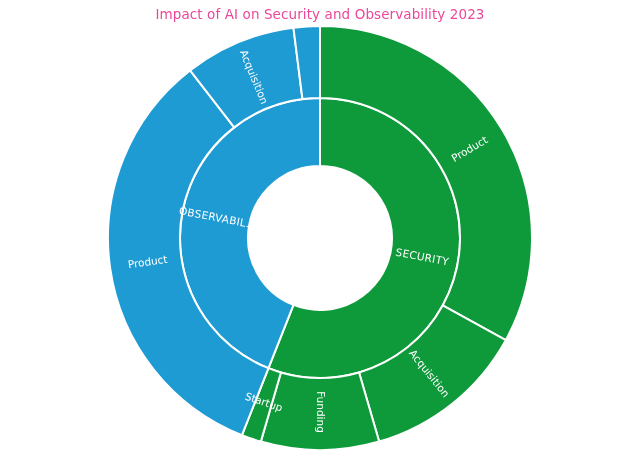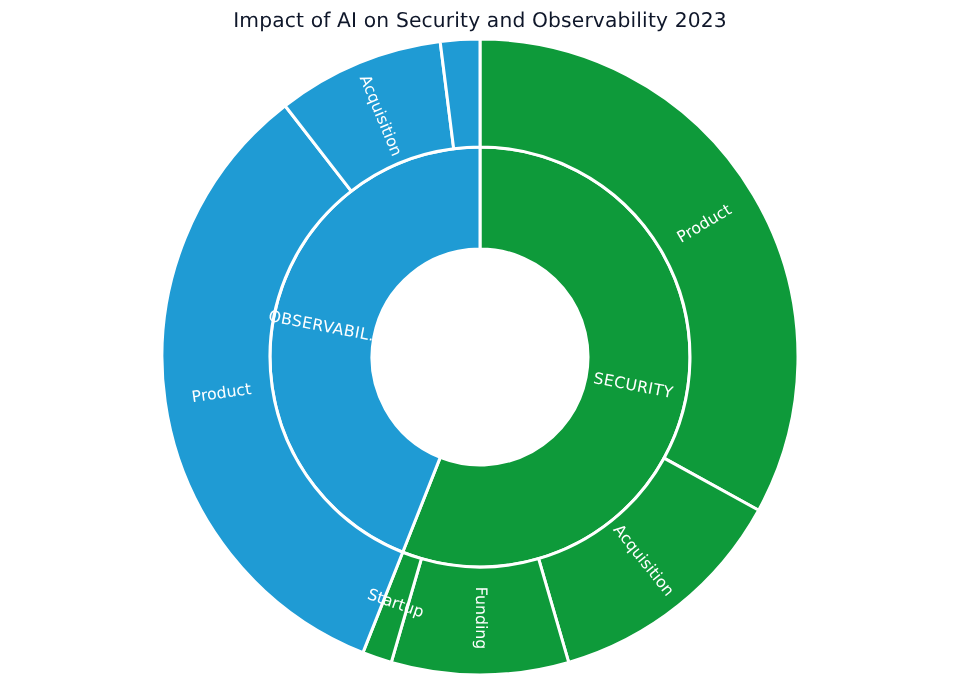--- a/index.html
+++ b/index.html
@@ -18,21 +18,21 @@
     position: absolute;
     inset: 0;
   }
   #chart-title {
     position: absolute;
     top: 6px;
     left: 0;
     width: 640px;
     text-align: center;
     font-size: 13.5px;
-    color: #0f172a;
+    color: #ec4899;
     font-family: "DejaVu Sans", "Liberation Sans", sans-serif;
     letter-spacing: 0.1px;
     white-space: nowrap;
   }
   svg#sunburst {
     position: absolute;
     top: 0;
     left: 0;
     display: block;
   }

